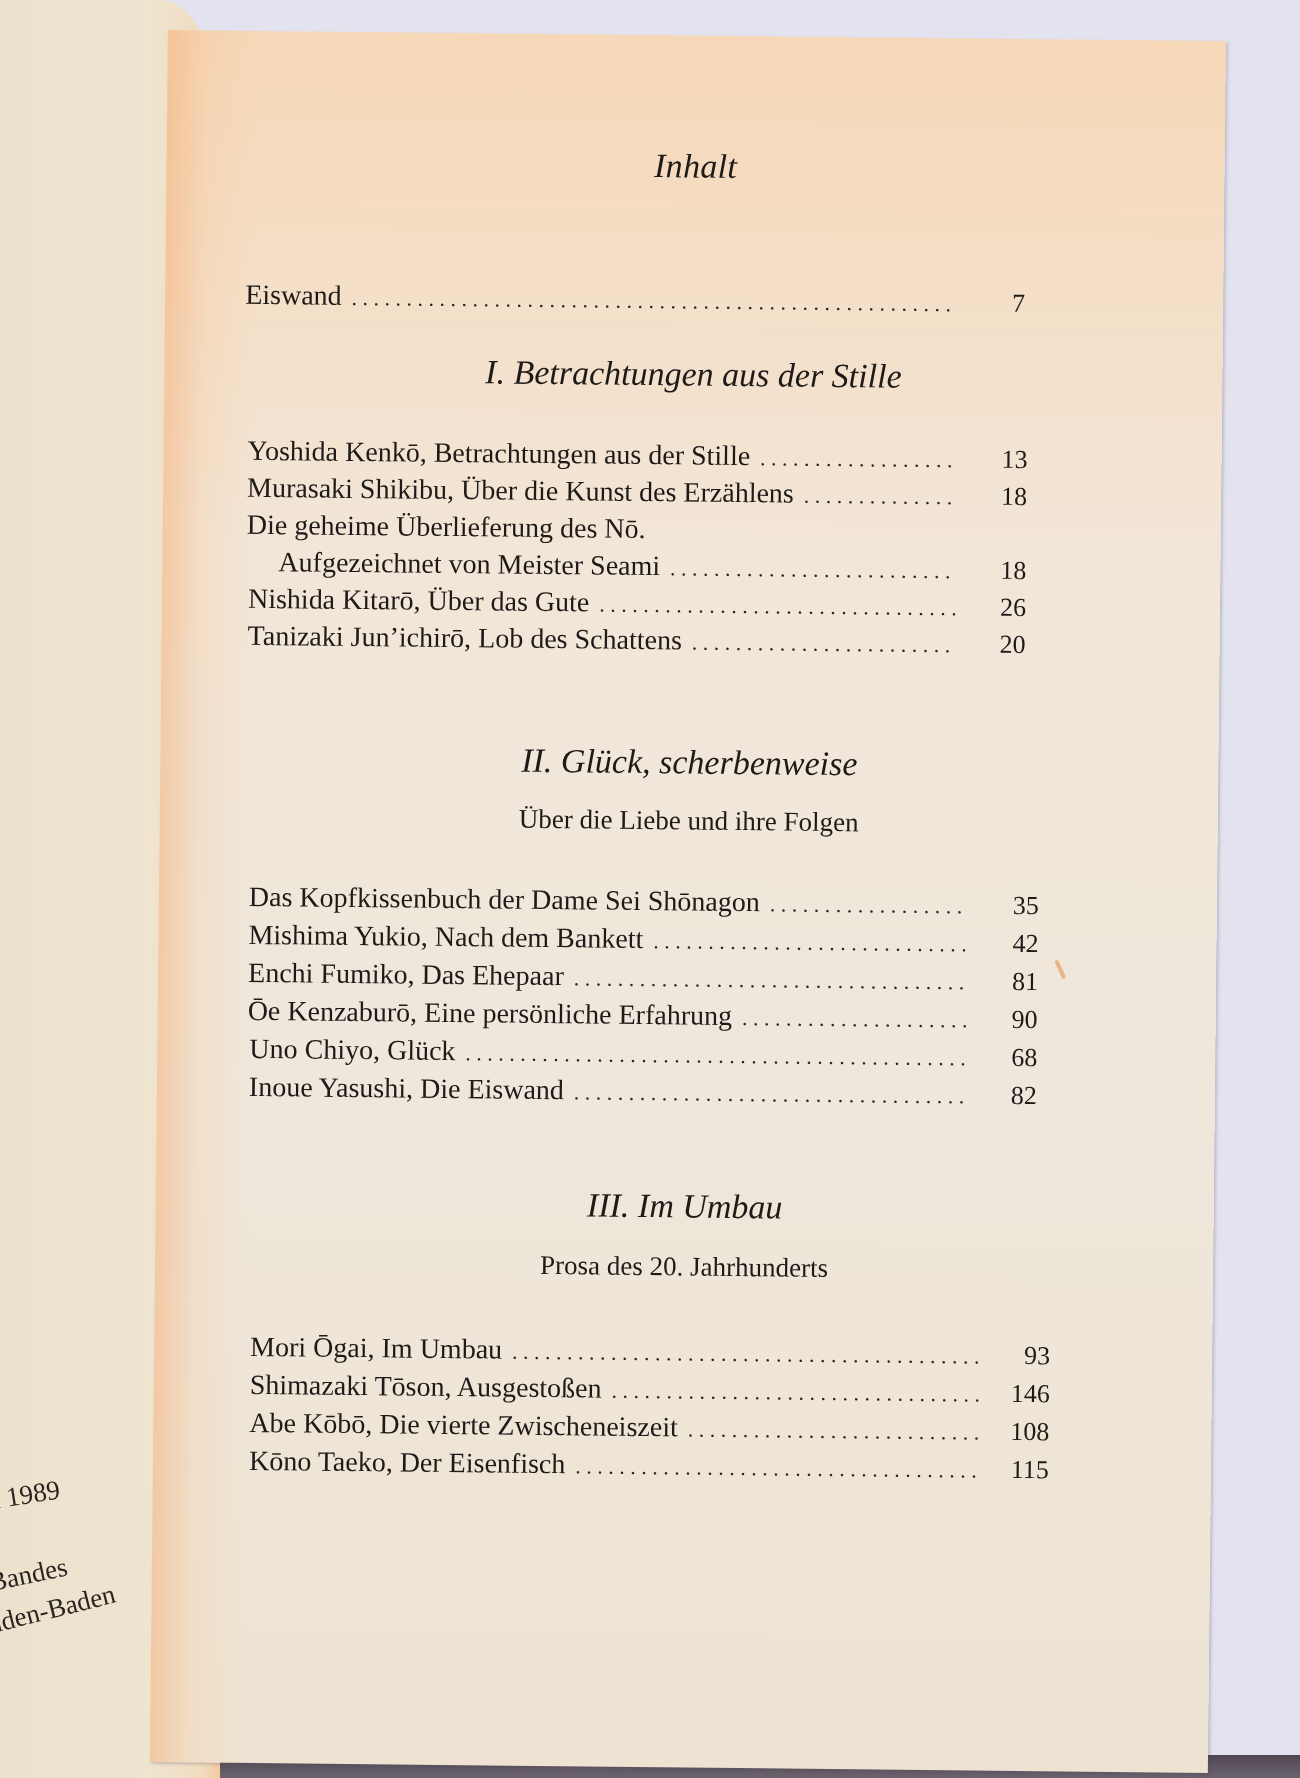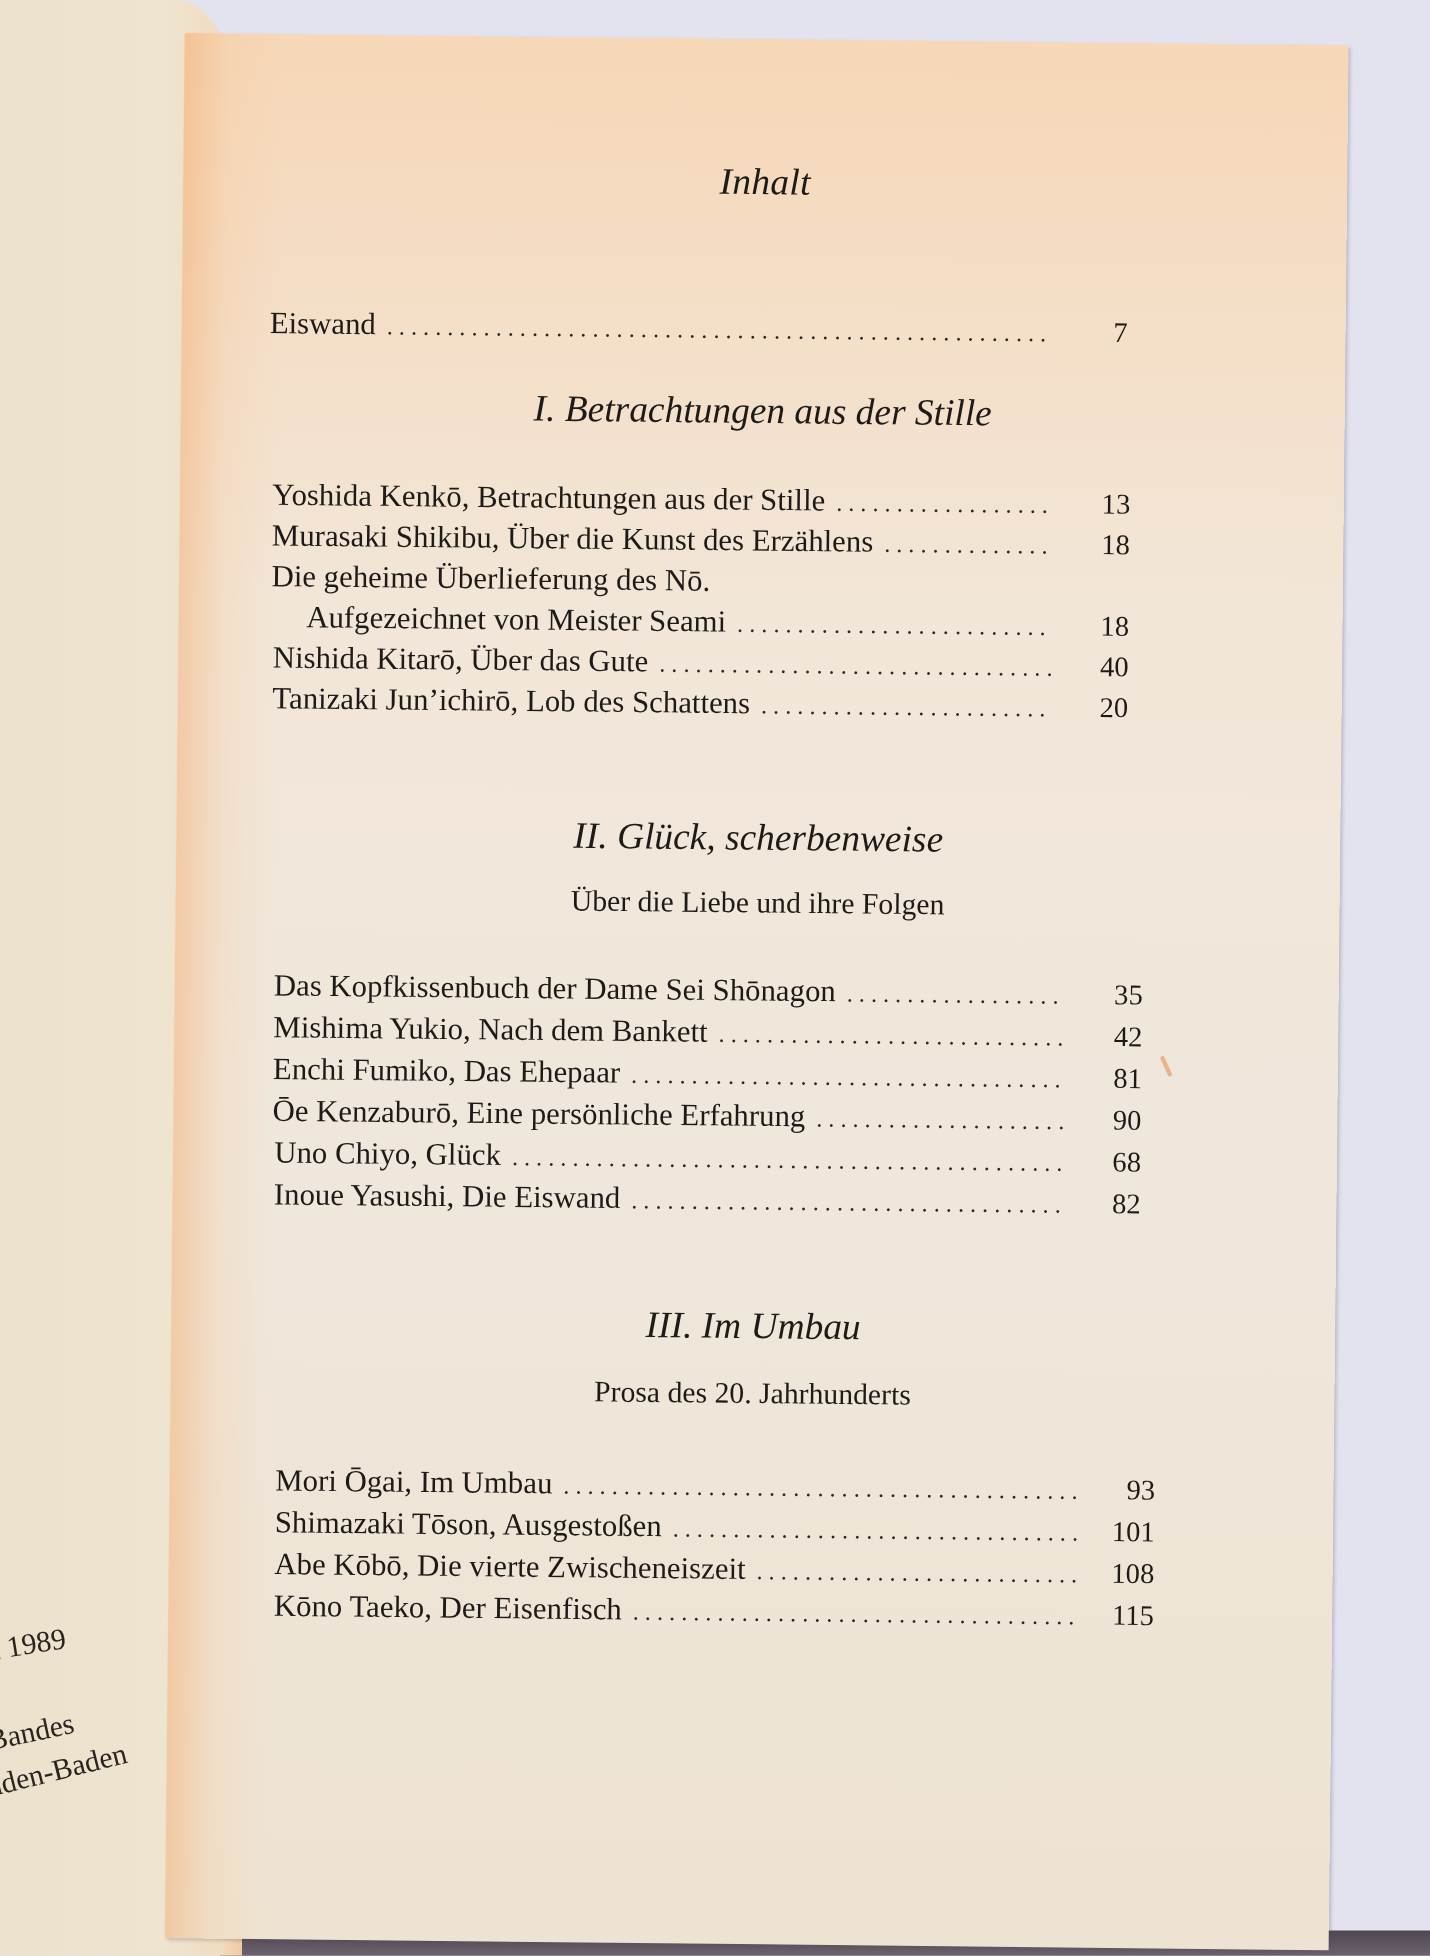--- a/index.html
+++ b/index.html
@@ -111,21 +111,21 @@
       <span class="page"></span>
     </div>
     <div class="entry" style="left:116px; top:515px; width:748px;">
       <span class="label">Aufgezeichnet von Meister Seami</span>
       <span class="leader"></span>
       <span class="page">18</span>
     </div>
     <div class="entry" style="left:86px; top:552px; width:778px;">
       <span class="label">Nishida Kitarō, Über das Gute</span>
       <span class="leader"></span>
-      <span class="page">40</span>
+      <span class="page">26</span>
     </div>
     <div class="entry" style="left:86px; top:589px; width:778px;">
       <span class="label">Tanizaki Jun’ichirō, Lob des Schattens</span>
       <span class="leader"></span>
       <span class="page">20</span>
     </div>
 
     <div class="section-heading" style="top:708px;">II. Glück, scherbenweise</div>
     <div class="section-sub" style="top:770px;">Über die Liebe und ihre Folgen</div>
 
@@ -166,21 +166,21 @@
     <div class="section-sub" style="top:1216px;">Prosa des 20. Jahrhunderts</div>
 
     <div class="entry" style="left:96px; top:1300px; width:800px;">
       <span class="label">Mori Ōgai, Im Umbau</span>
       <span class="leader"></span>
       <span class="page">93</span>
     </div>
     <div class="entry" style="left:96px; top:1338px; width:800px;">
       <span class="label">Shimazaki Tōson, Ausgestoßen</span>
       <span class="leader"></span>
-      <span class="page">101</span>
+      <span class="page">146</span>
     </div>
     <div class="entry" style="left:96px; top:1376px; width:800px;">
       <span class="label">Abe Kōbō, Die vierte Zwischeneiszeit</span>
       <span class="leader"></span>
       <span class="page">108</span>
     </div>
     <div class="entry" style="left:96px; top:1414px; width:800px;">
       <span class="label">Kōno Taeko, Der Eisenfisch</span>
       <span class="leader"></span>
       <span class="page">115</span>

